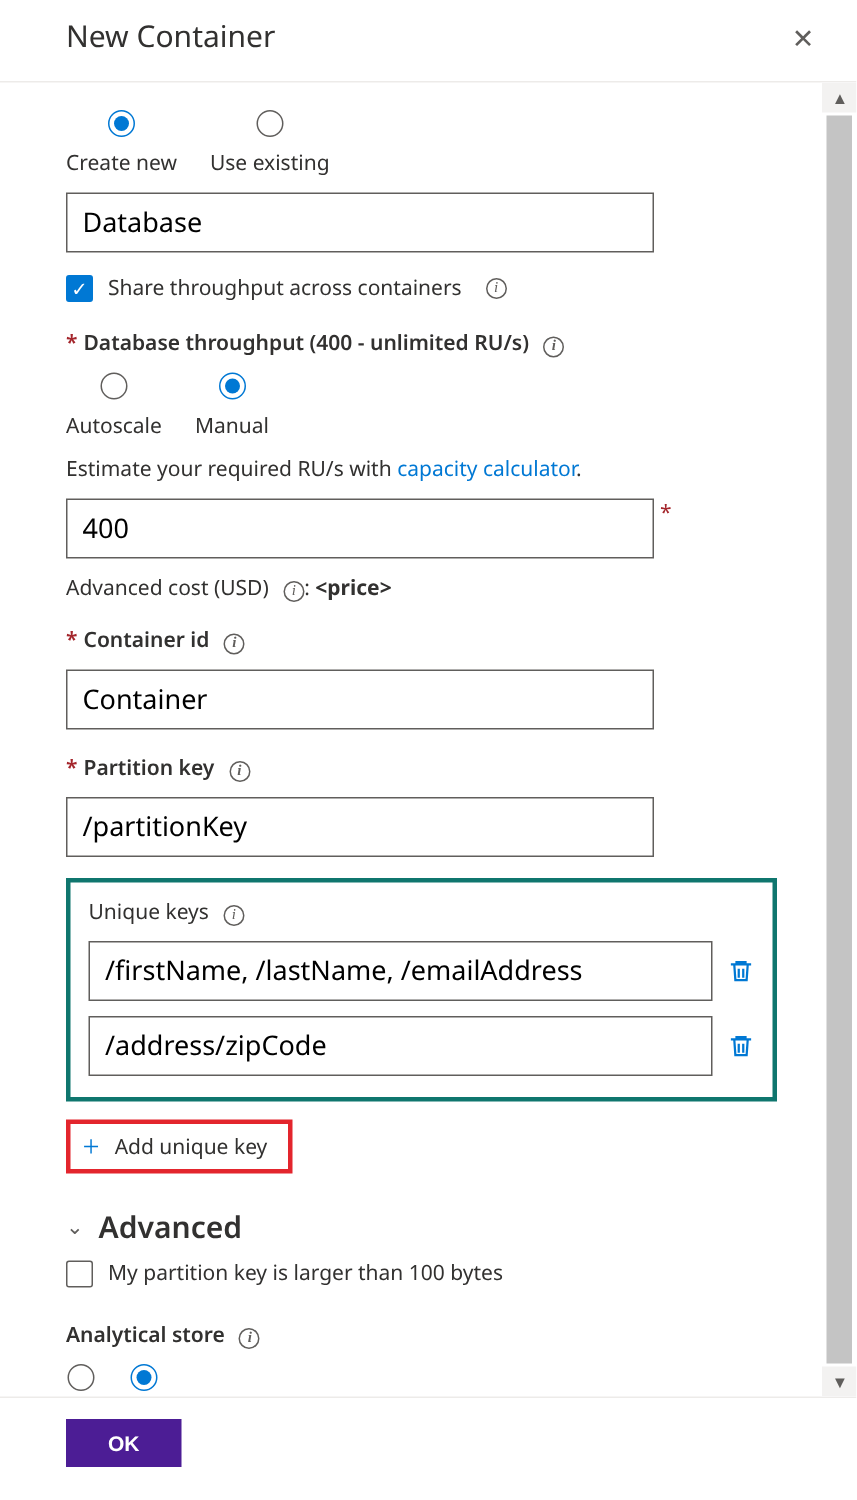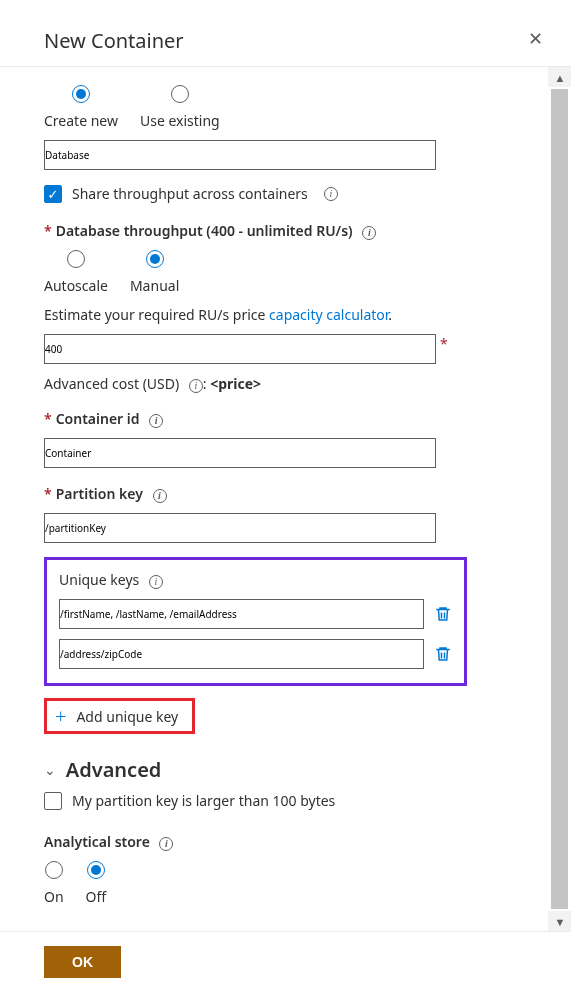--- a/index.html
+++ b/index.html
@@ -4,22 +4,22 @@
 <style>
   * { box-sizing: border-box; }
   html, body {
     margin: 0; padding: 0;
     font-family: "Segoe UI", -apple-system, system-ui, sans-serif;
     font-size: 14px; color: #323130; background: #fff;
     width: 571px; height: 1000px; overflow: hidden;
   }
   .panel { width: 571px; height: 1000px; display: flex; flex-direction: column; }
   .panel-header {
-    display: flex; align-items: flex-end; justify-content: space-between;
-    padding: 22px 22px 12px 44px;
+    display: flex; align-items: flex-start; justify-content: space-between;
+    padding: 10px 22px 12px 44px;
     border-bottom: 1px solid #edebe9;
   }
   .panel-header h2 { margin: 0; font-weight: 400; font-size: 20px; }
   .close-x { font-size: 18px; color: #605e5c; cursor: pointer; padding: 4px 6px; }
   .panel-body-wrap { flex: 1; position: relative; overflow: hidden; }
   .panel-body {
     position: absolute; top: 0; left: 0; right: 24px; bottom: 0;
     overflow-y: auto; padding: 18px 10px 20px 44px;
   }
   
@@ -34,35 +34,35 @@
   .scrollbar-arrow.down { position: absolute; bottom: 0; }
   .scrollbar-thumb {
     position: absolute; left: 3px; right: 3px; top: 22px; bottom: 22px;
     background: #c4c4c4; border-radius: 0;
   }
   .panel-footer {
     border-top: 1px solid #edebe9;
     padding: 14px 44px 22px 44px;
   }
   .btn-primary {
-    background: #a16207; color: #fff; border: none;
+    background: #4c1d95; color: #fff; border: none;
     padding: 8px 28px; font-size: 14px; font-weight: 600; cursor: pointer;
   }
   .radio-row { display: flex; align-items: center; gap: 22px; margin-bottom: 10px; }
   .radio-item { display: flex; align-items: center; gap: 8px; cursor: pointer; flex-direction: column; }
   .radio {
     width: 18px; height: 18px; border-radius: 50%; border: 1px solid #605e5c;
     display: inline-flex; align-items: center; justify-content: center;
   }
   .radio.checked { border-color: #0078d4; }
   .radio.checked::after {
     content: ""; width: 10px; height: 10px; border-radius: 50%; background: #0078d4;
   }
   .text-input {
-    width: 392px; padding: 7px 0; font-size: 10px;
+    width: 392px; padding: 7px 10px; font-size: 18px;
     border: 1px solid #605e5c; outline: none; background: #fff;
     font-family: inherit;
   }
   .checkbox-row { display: flex; align-items: center; gap: 10px; margin: 14px 0 18px; }
   .checkbox {
     width: 18px; height: 18px; border: 1px solid #605e5c; border-radius: 2px;
     display: inline-flex; align-items: center; justify-content: center; background: #fff;
   }
   .checkbox.checked { background: #0078d4; border-color: #0078d4; color: #fff; font-size: 13px; }
   .section-label { margin: 6px 0 10px; font-weight: 600; }
@@ -73,22 +73,22 @@
     border-radius: 50%; align-items: center; justify-content: center;
     font-size: 10px; color: #605e5c; margin-left: 6px; font-style: italic;
     font-family: Georgia, serif;
   }
   .hint { margin: 10px 0; color: #323130; }
   .link { color: #0078d4; text-decoration: none; }
   .ru-row { display: flex; align-items: flex-start; }
   .cost-row { margin: 10px 0 16px; }
   .cost-row b { font-weight: 700; }
   .keys-box {
-    border: 3px solid #6d28d9; padding: 10px 12px 14px; margin-top: 2px;
-    width: 423px;
+    border: 3px solid #0f766e; padding: 10px 12px 14px; margin-top: 2px;
+    width: 474px;
   }
   .key-row { display: flex; align-items: center; gap: 10px; margin-top: 10px; }
   .key-row .text-input { flex: 1; width: auto; }
   .trash-icon { color: #0078d4; cursor: pointer; display: inline-flex; }
   .add-key-btn {
     border: 3px solid #e3252d; padding: 5px 14px 5px 8px; margin-top: 12px;
     display: inline-flex; align-items: center; gap: 10px; cursor: pointer;
     color: #323130; background: #fff;
   }
   .plus-icon { color: #0078d4; font-size: 20px; font-weight: 300; line-height: 1; }
@@ -143,21 +143,21 @@
           <span class="radio"></span>
           <span>Autoscale</span>
         </div>
         <div class="radio-item">
           <span class="radio checked"></span>
           <span>Manual</span>
         </div>
       </div>
 
       <div class="hint">
-        <span>Estimate your required RU/s price </span><a href="#" class="link">capacity calculator</a><span>.</span>
+        <span>Estimate your required RU/s with </span><a href="#" class="link">capacity calculator</a><span>.</span>
       </div>
 
       <div class="ru-row">
         <input class="text-input" value="400" style="">
         <span class="req-after">*</span>
       </div>
 
       <div class="cost-row">
         <span>Advanced cost (USD)</span>
         <span class="info-icon">i</span><span>: </span>

